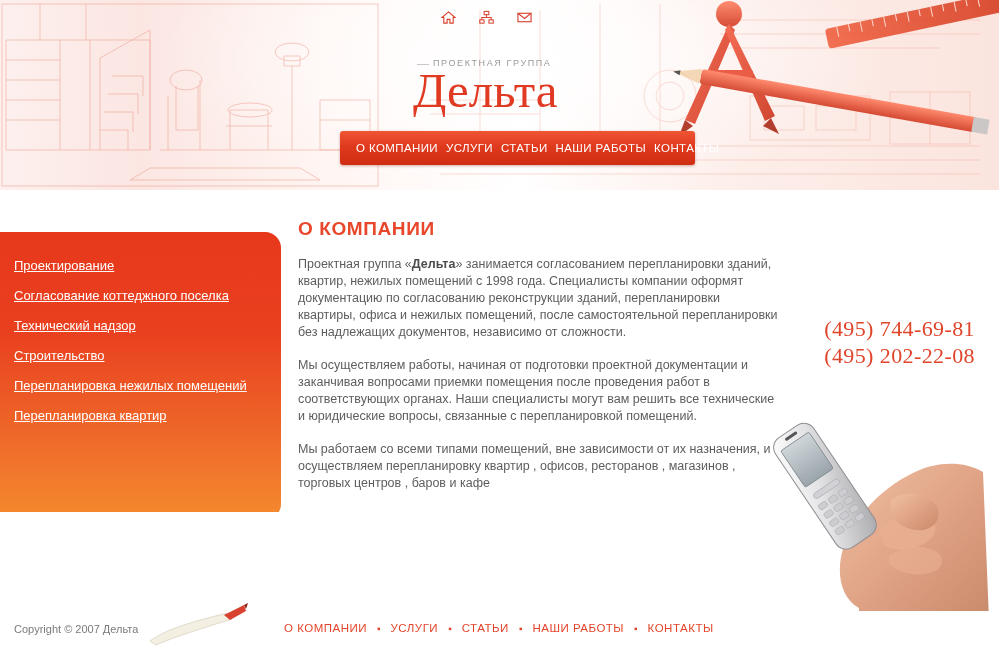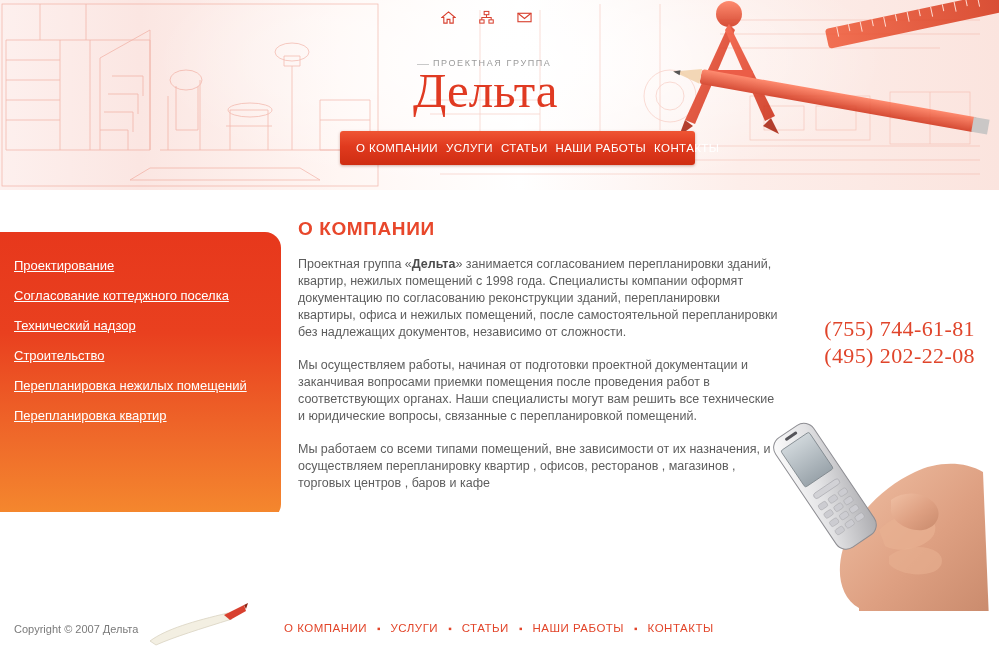--- a/index.html
+++ b/index.html
@@ -357,21 +357,21 @@
   <div class="left-band"></div>
 
   <div class="content">
     <h1>О КОМПАНИИ</h1>
     <p><span>Проектная группа «</span><b>Дельта</b><span>» занимается согласованием перепланировки зданий, квартир, нежилых помещений с 1998 года. Специалисты компании оформят документацию по согласованию реконструкции зданий, перепланировки квартиры, офиса и нежилых помещений, после самостоятельной перепланировки без надлежащих документов, независимо от сложности.</span></p>
     <p>Мы осуществляем работы, начиная от подготовки проектной документации и заканчивая вопросами приемки помещения после проведения работ в соответствующих органах. Наши специалисты могут вам решить все технические и юридические вопросы, связанные с перепланировкой помещений.</p>
     <p>Мы работаем со всеми типами помещений, вне зависимости от их назначения, и осуществляем перепланировку квартир , офисов, ресторанов , магазинов , торговых центров , баров  и кафе</p>
   </div>
 
   <div class="phones">
-    <div class="ph">(755) 744-61-81</div>
+    <div class="ph">(495) 744-69-81</div>
     <div class="ph">(495) 202-22-08</div>
   </div>
 
   <svg class="handphone" viewBox="0 0 250 240">
     <defs>
       <linearGradient id="skin" x1="0" y1="0" x2="1" y2="1">
         <stop offset="0%" stop-color="#f0c0a4"></stop>
         <stop offset="55%" stop-color="#deA082"></stop>
         <stop offset="100%" stop-color="#c98a6c"></stop>
       </linearGradient>

